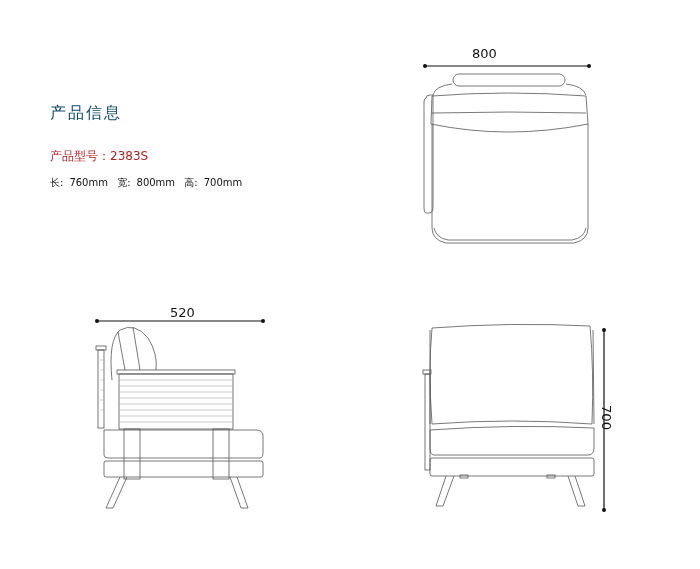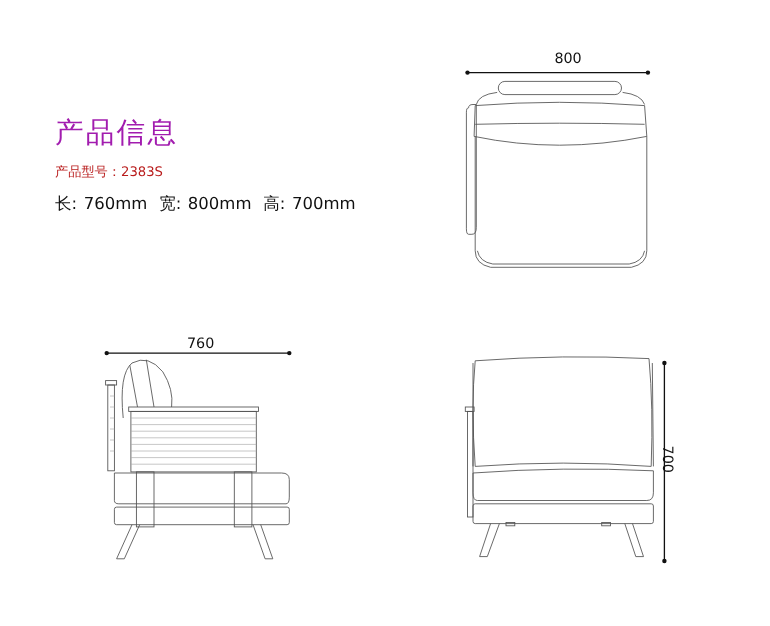--- a/index.html
+++ b/index.html
@@ -1,22 +1,22 @@
 <!DOCTYPE html>
 <html><head>
 <meta charset="utf-8">
 <style>
   html, body { margin:0; padding:0; background:#ffffff; }
   body { width:700px; height:569px; position:relative; overflow:hidden; font-family:"DejaVu Sans","Liberation Sans",sans-serif; color:#111; }
-  .title { position:absolute; left:50px; top:103px; font-size:26px; font-weight:500; letter-spacing:2px; color:#a21caf; }
+  .title { position:absolute; left:50px; top:103px; font-size:16px; font-weight:500; letter-spacing:2px; color:#0c4a6e; }
   .model { position:absolute; left:50px; top:148px; font-size:12px; color:#b91c1c; }
-  .dims { position:absolute; left:50px; top:176px; font-size:15px; color:#111; }
+  .dims { position:absolute; left:50px; top:176px; font-size:10px; color:#111; }
   .dims span { margin-right:6px; }
   .dim-label { position:absolute; font-size:13px; color:#111; }
-  .lbl-800 { left:504px; top:46px; }
+  .lbl-800 { left:472px; top:46px; }
   .lbl-760 { left:170px; top:305px; }
   .lbl-700 { left:594px; top:410px; transform:rotate(90deg); transform-origin:center; }
   svg.drawing { position:absolute; left:0; top:0; }
 </style>
 </head>
 <body>
 
 <div class="title">产品信息</div>
 <div class="model"><span>产品型号：</span><span>2383S</span></div>
 <div class="dims">
@@ -87,14 +87,14 @@
       <rect x="430" y="458" width="164" height="18" rx="2"></rect>
       <path d="M446 476 L436 506 L443 506 L454 476"></path>
       <path d="M568 476 L578 506 L585 506 L575 476"></path>
       <rect x="460" y="475" width="8" height="3"></rect>
         <rect x="547" y="475" width="8" height="3"></rect>
     </g>
   </g>
 </svg>
 
 <div class="dim-label lbl-800">800</div>
-<div class="dim-label lbl-760">760</div>
+<div class="dim-label lbl-760">520</div>
 <div class="dim-label lbl-700">700</div>
 
 </body></html>

